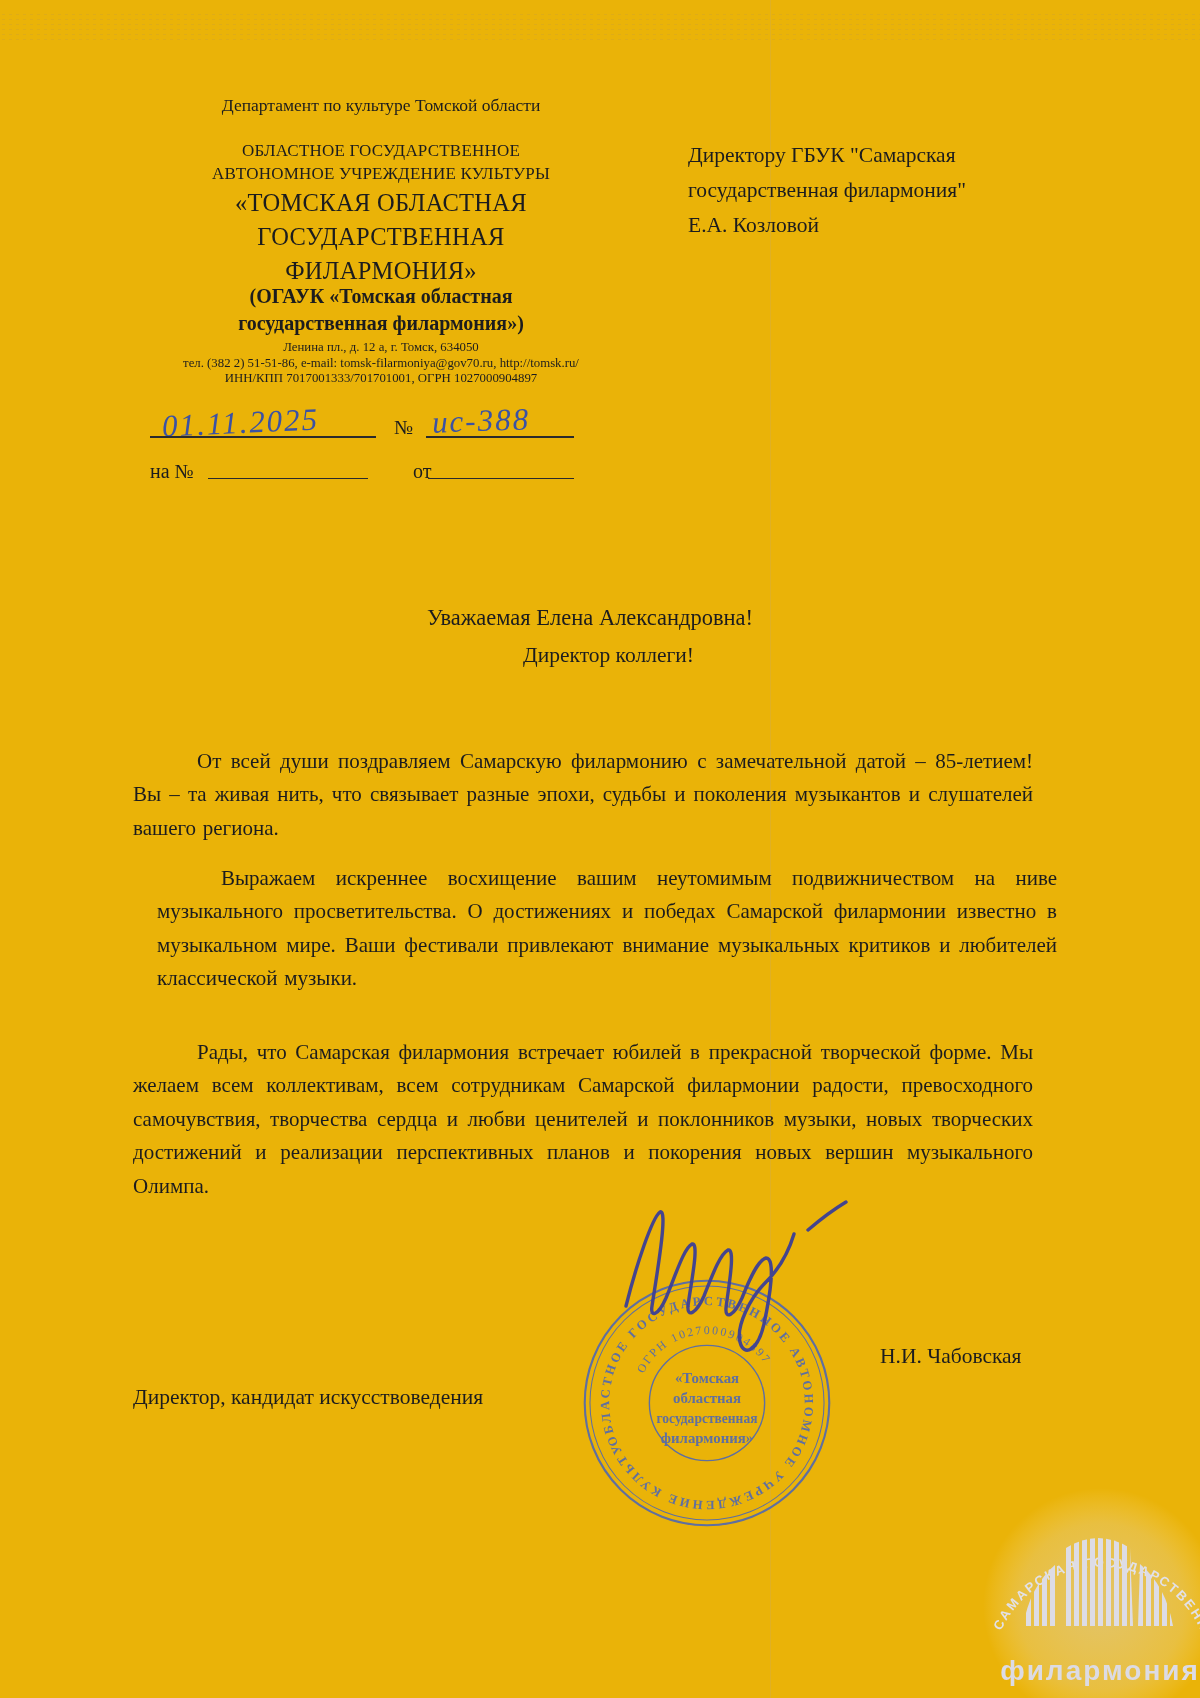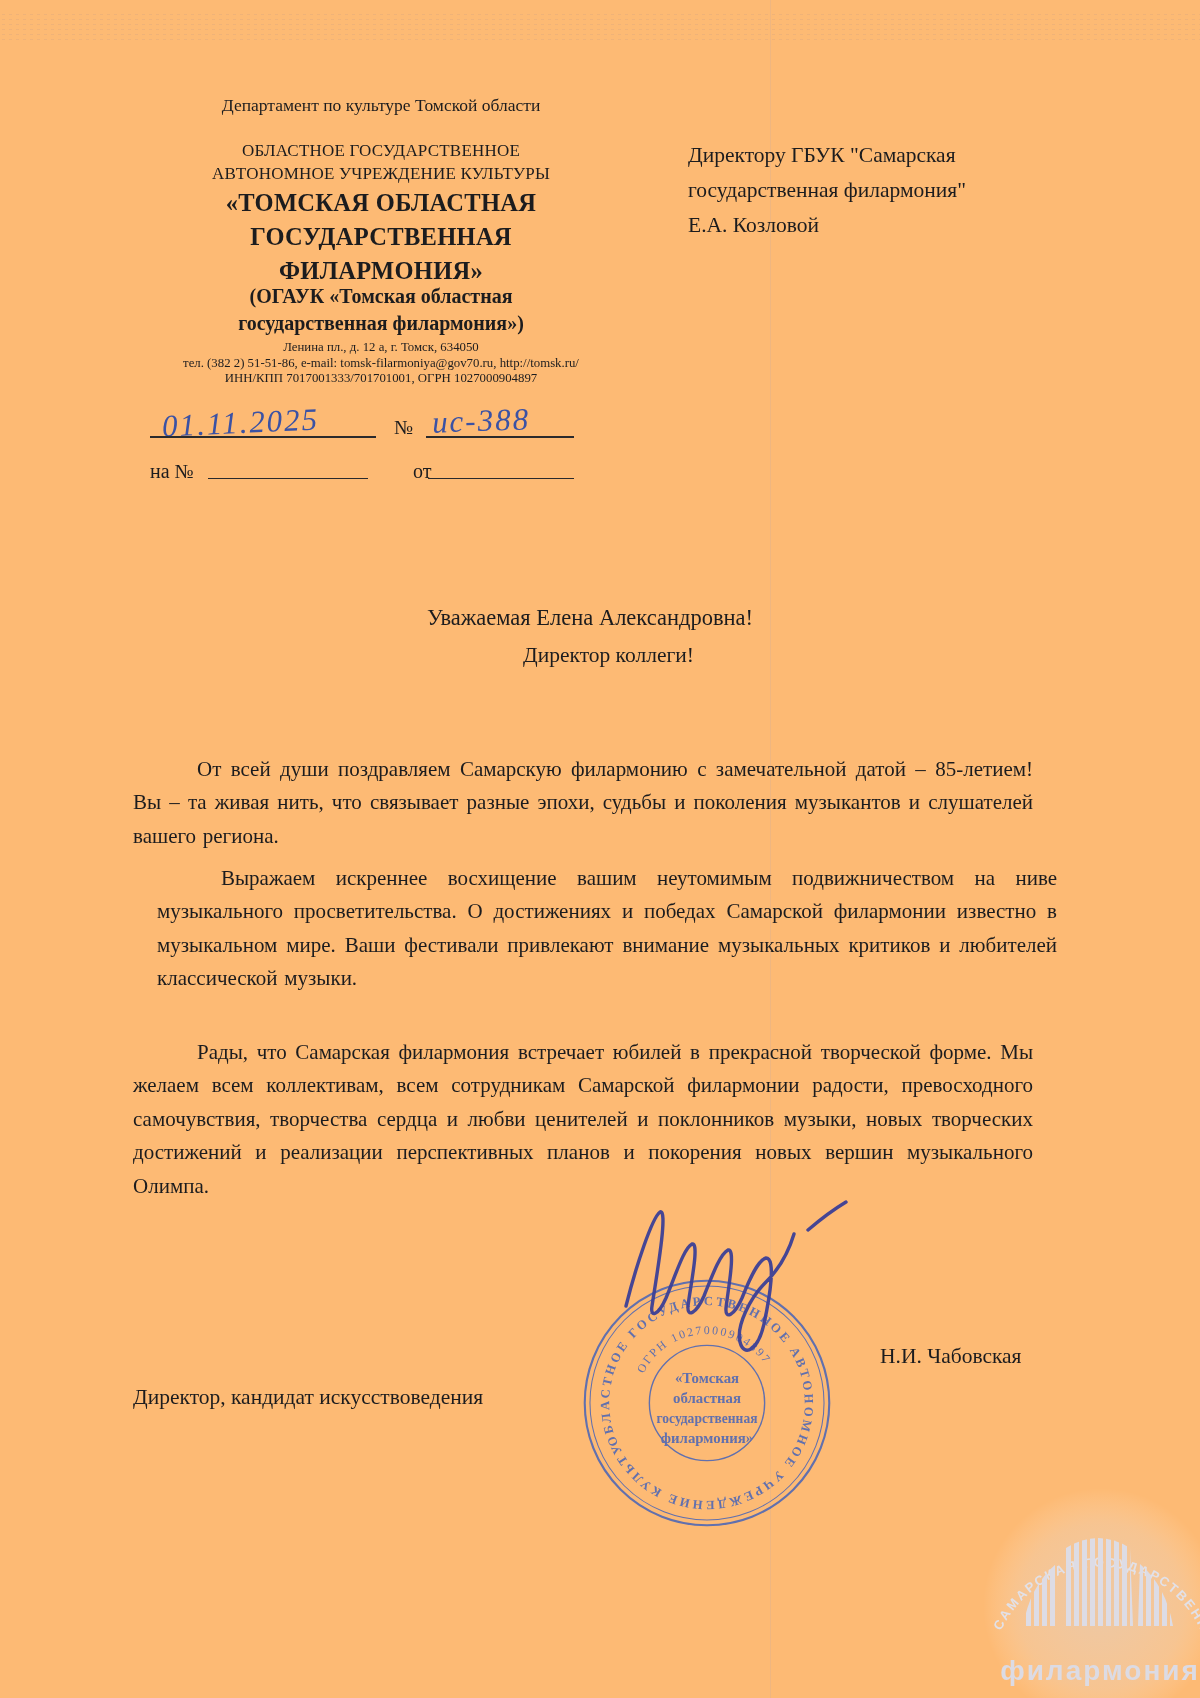--- a/index.html
+++ b/index.html
@@ -1,40 +1,40 @@
 <!DOCTYPE html>
 <html lang="ru"><head>
 <meta charset="utf-8">
 <style>
   html,body{margin:0;padding:0;background:#888;}
   .page{
     position:relative;
     width:1200px;height:1698px;
     margin:0 auto;
-    background:#fdba74;
+    background:#eab308;
     overflow:hidden;
     font-family:"Liberation Serif", serif;
     color:#1c1c1e;
   }
   
   .scan-noise-band{
     position:absolute;left:0;top:12px;width:1200px;height:30px;
     background-image:radial-gradient(rgba(130,118,150,.14) 1px, transparent 1.2px);
     background-size:7px 5px;
     opacity:.8;
   }
   .scan-vline{
     position:absolute;top:0;left:770px;width:1px;height:1698px;
     background:rgba(170,162,190,.16);
   }
   
   .letterhead{position:absolute;left:135px;top:0;width:492px;text-align:center;}
   .dept{position:absolute;left:0;top:95px;width:100%;font-size:17.5px;}
   .org-caps{position:absolute;left:0;top:139px;width:100%;font-size:17px;line-height:23px;letter-spacing:.2px;}
-  .org-name{position:absolute;left:0;top:186px;width:100%;font-size:24.5px;font-weight:bold;line-height:34px;letter-spacing:.3px;}
+  .org-name{position:absolute;left:0;top:186px;width:100%;font-size:24.5px;font-weight:normal;line-height:34px;letter-spacing:.3px;}
   .org-short{position:absolute;left:0;top:283px;width:100%;font-size:20px;font-weight:bold;line-height:27px;}
   .org-addr{position:absolute;left:-10px;top:340px;width:512px;font-size:12.8px;line-height:15.5px;}
   
   .hand{font-style:italic;color:#3b52a4;font-size:31px;letter-spacing:2px;white-space:nowrap;}
   .hw-date{position:absolute;left:162px;top:405px;transform:rotate(-2.5deg);}
   .hw-num{position:absolute;left:432px;top:403px;transform:rotate(-2deg);}
   .u-line{position:absolute;border-bottom:2px solid #2a2a2c;}
   .ul-date{left:150px;top:436px;width:226px;}
   .ul-num{left:426px;top:436px;width:148px;}
   .ul-onnum{left:208px;top:478px;width:160px;border-bottom-width:1.5px;}
@@ -46,21 +46,21 @@
   
   .recipient{position:absolute;left:688px;top:138px;width:420px;font-size:21.5px;line-height:35px;}
   
   .salutation{position:absolute;left:427px;top:581px;font-size:22.5px;margin-top:24px;}
   .greeting{position:absolute;left:523px;top:643px;font-size:21.5px;}
   .body-par{
     position:absolute;left:133px;width:900px;
     font-size:21px;line-height:33.4px;
     text-align:justify;text-indent:64px;word-spacing:1.5px;
   }
-  .p1{top:745px;margin-top:8px;}
+  .p1{top:745px;}
   .p2{top:862px;margin-left:24px;}
   .p3{top:1036px;}
   
   .sig-title{position:absolute;left:133px;top:1385px;font-size:21.5px;}
   .sig-name{position:absolute;left:880px;top:1344px;font-size:21.5px;}
   .stamp-wrap{position:absolute;left:576px;top:1272px;width:262px;height:262px;opacity:.88;}
   .autograph{position:absolute;left:608px;top:1178px;width:250px;height:190px;}
   
   .watermark{position:absolute;left:978px;top:1448px;width:240px;height:250px;}
 </style>

